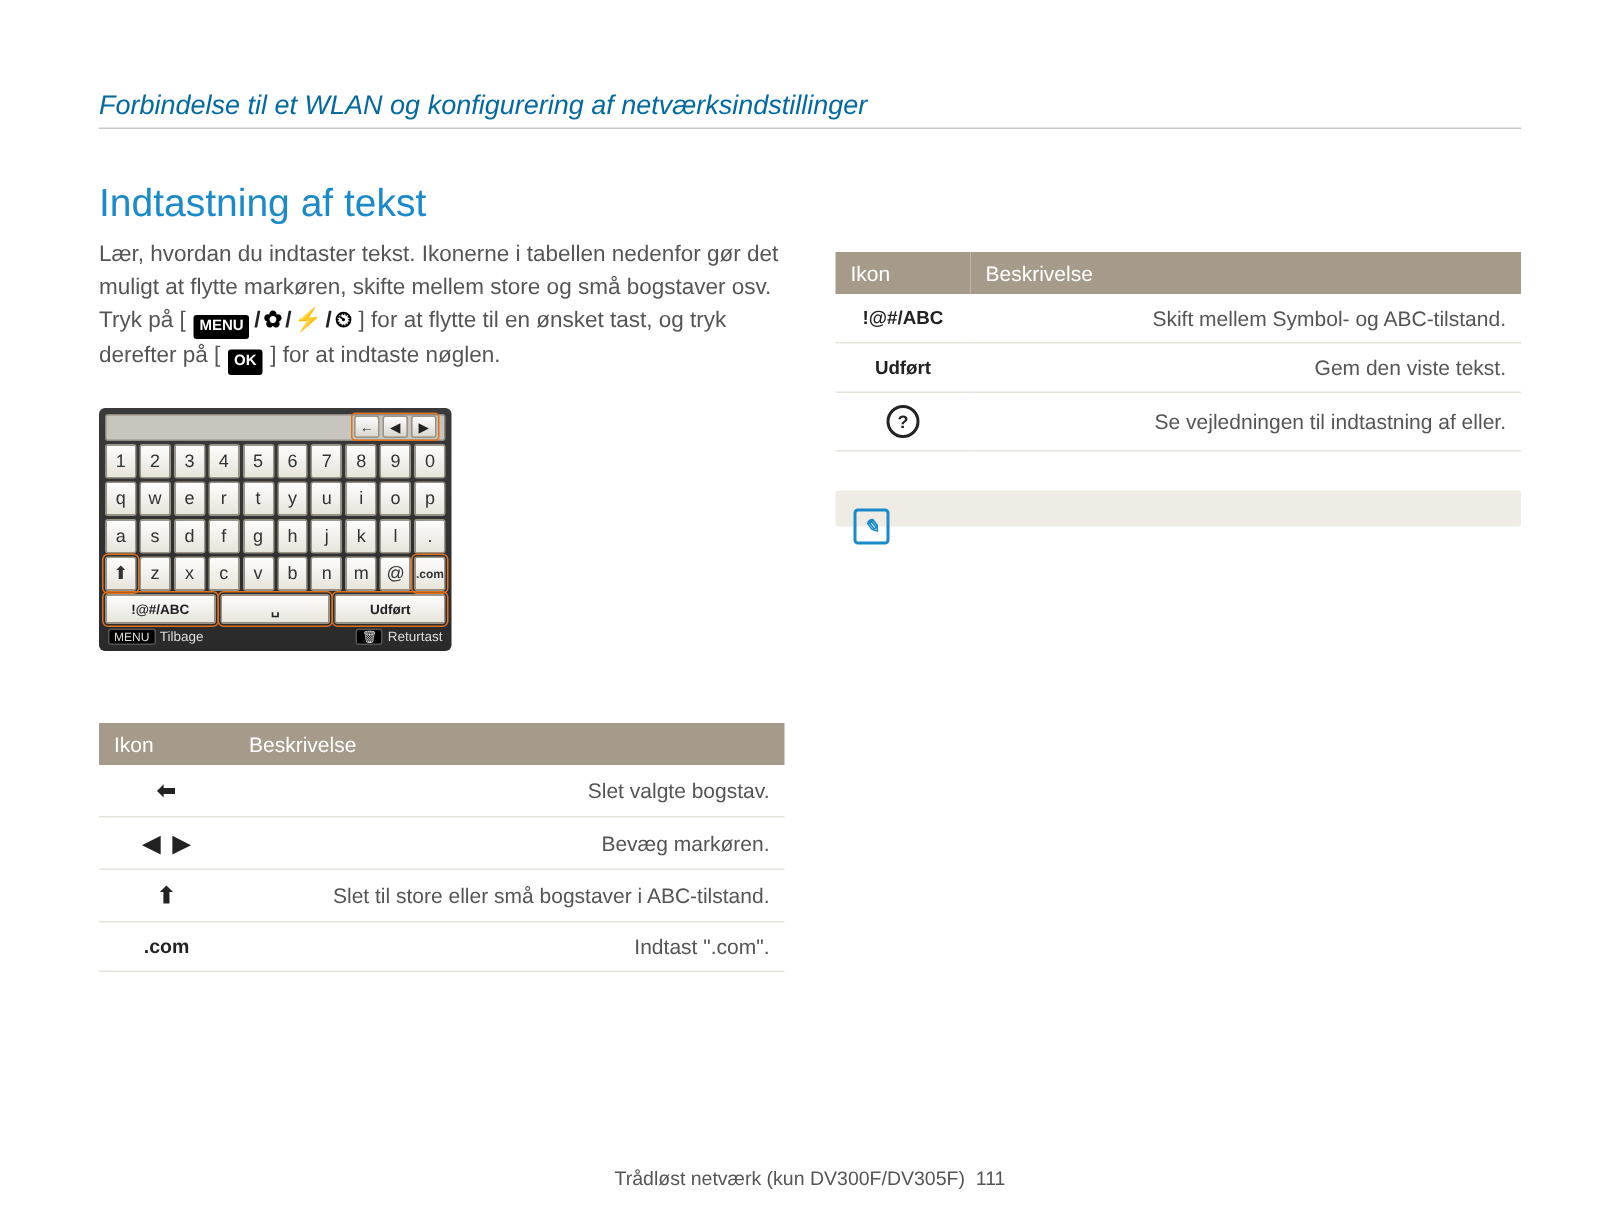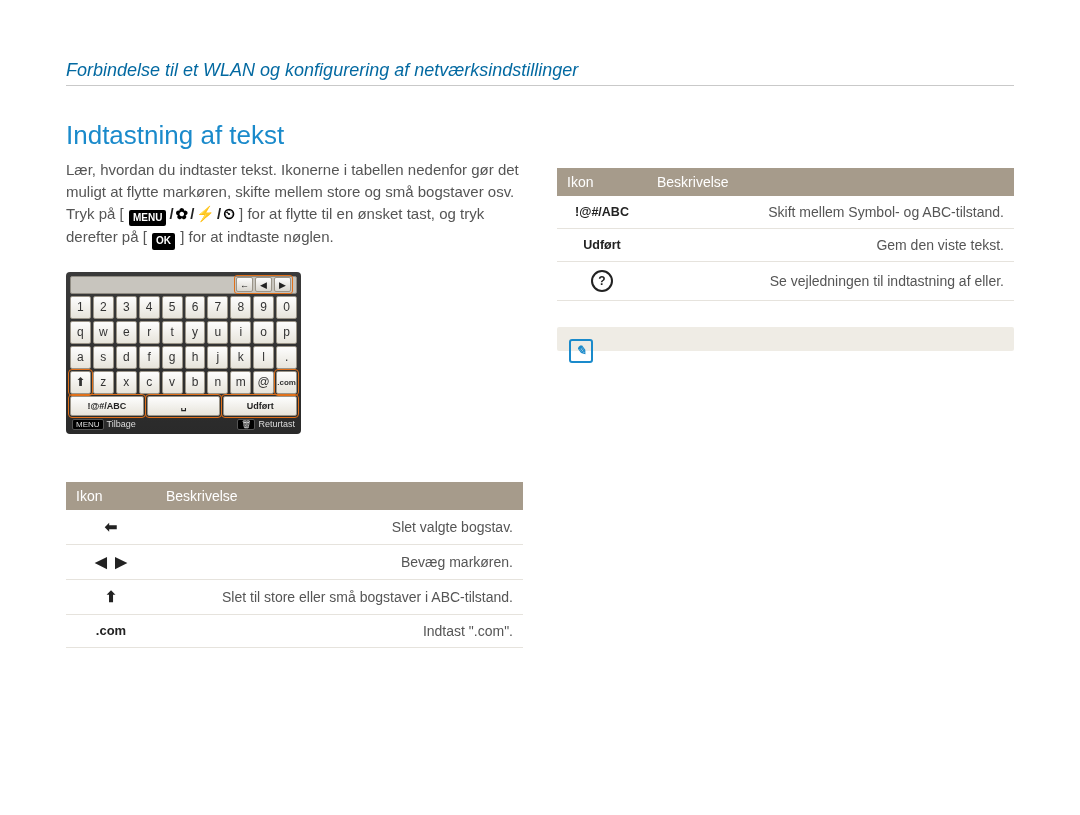--- a/index.html
+++ b/index.html
@@ -416,13 +416,16 @@
             </tr>
           </tbody>
       </table>
 
       <div class="note-box">
         <div class="note-icon">✎</div>
       </div>
     </div>
   </div>
 
+  <div class="footer">
+    <span>Trådløst netværk (kun DV300F/DV305F)</span>&nbsp;&nbsp;<span>111</span>
+  </div>
 </div>
 
 </body></html>

